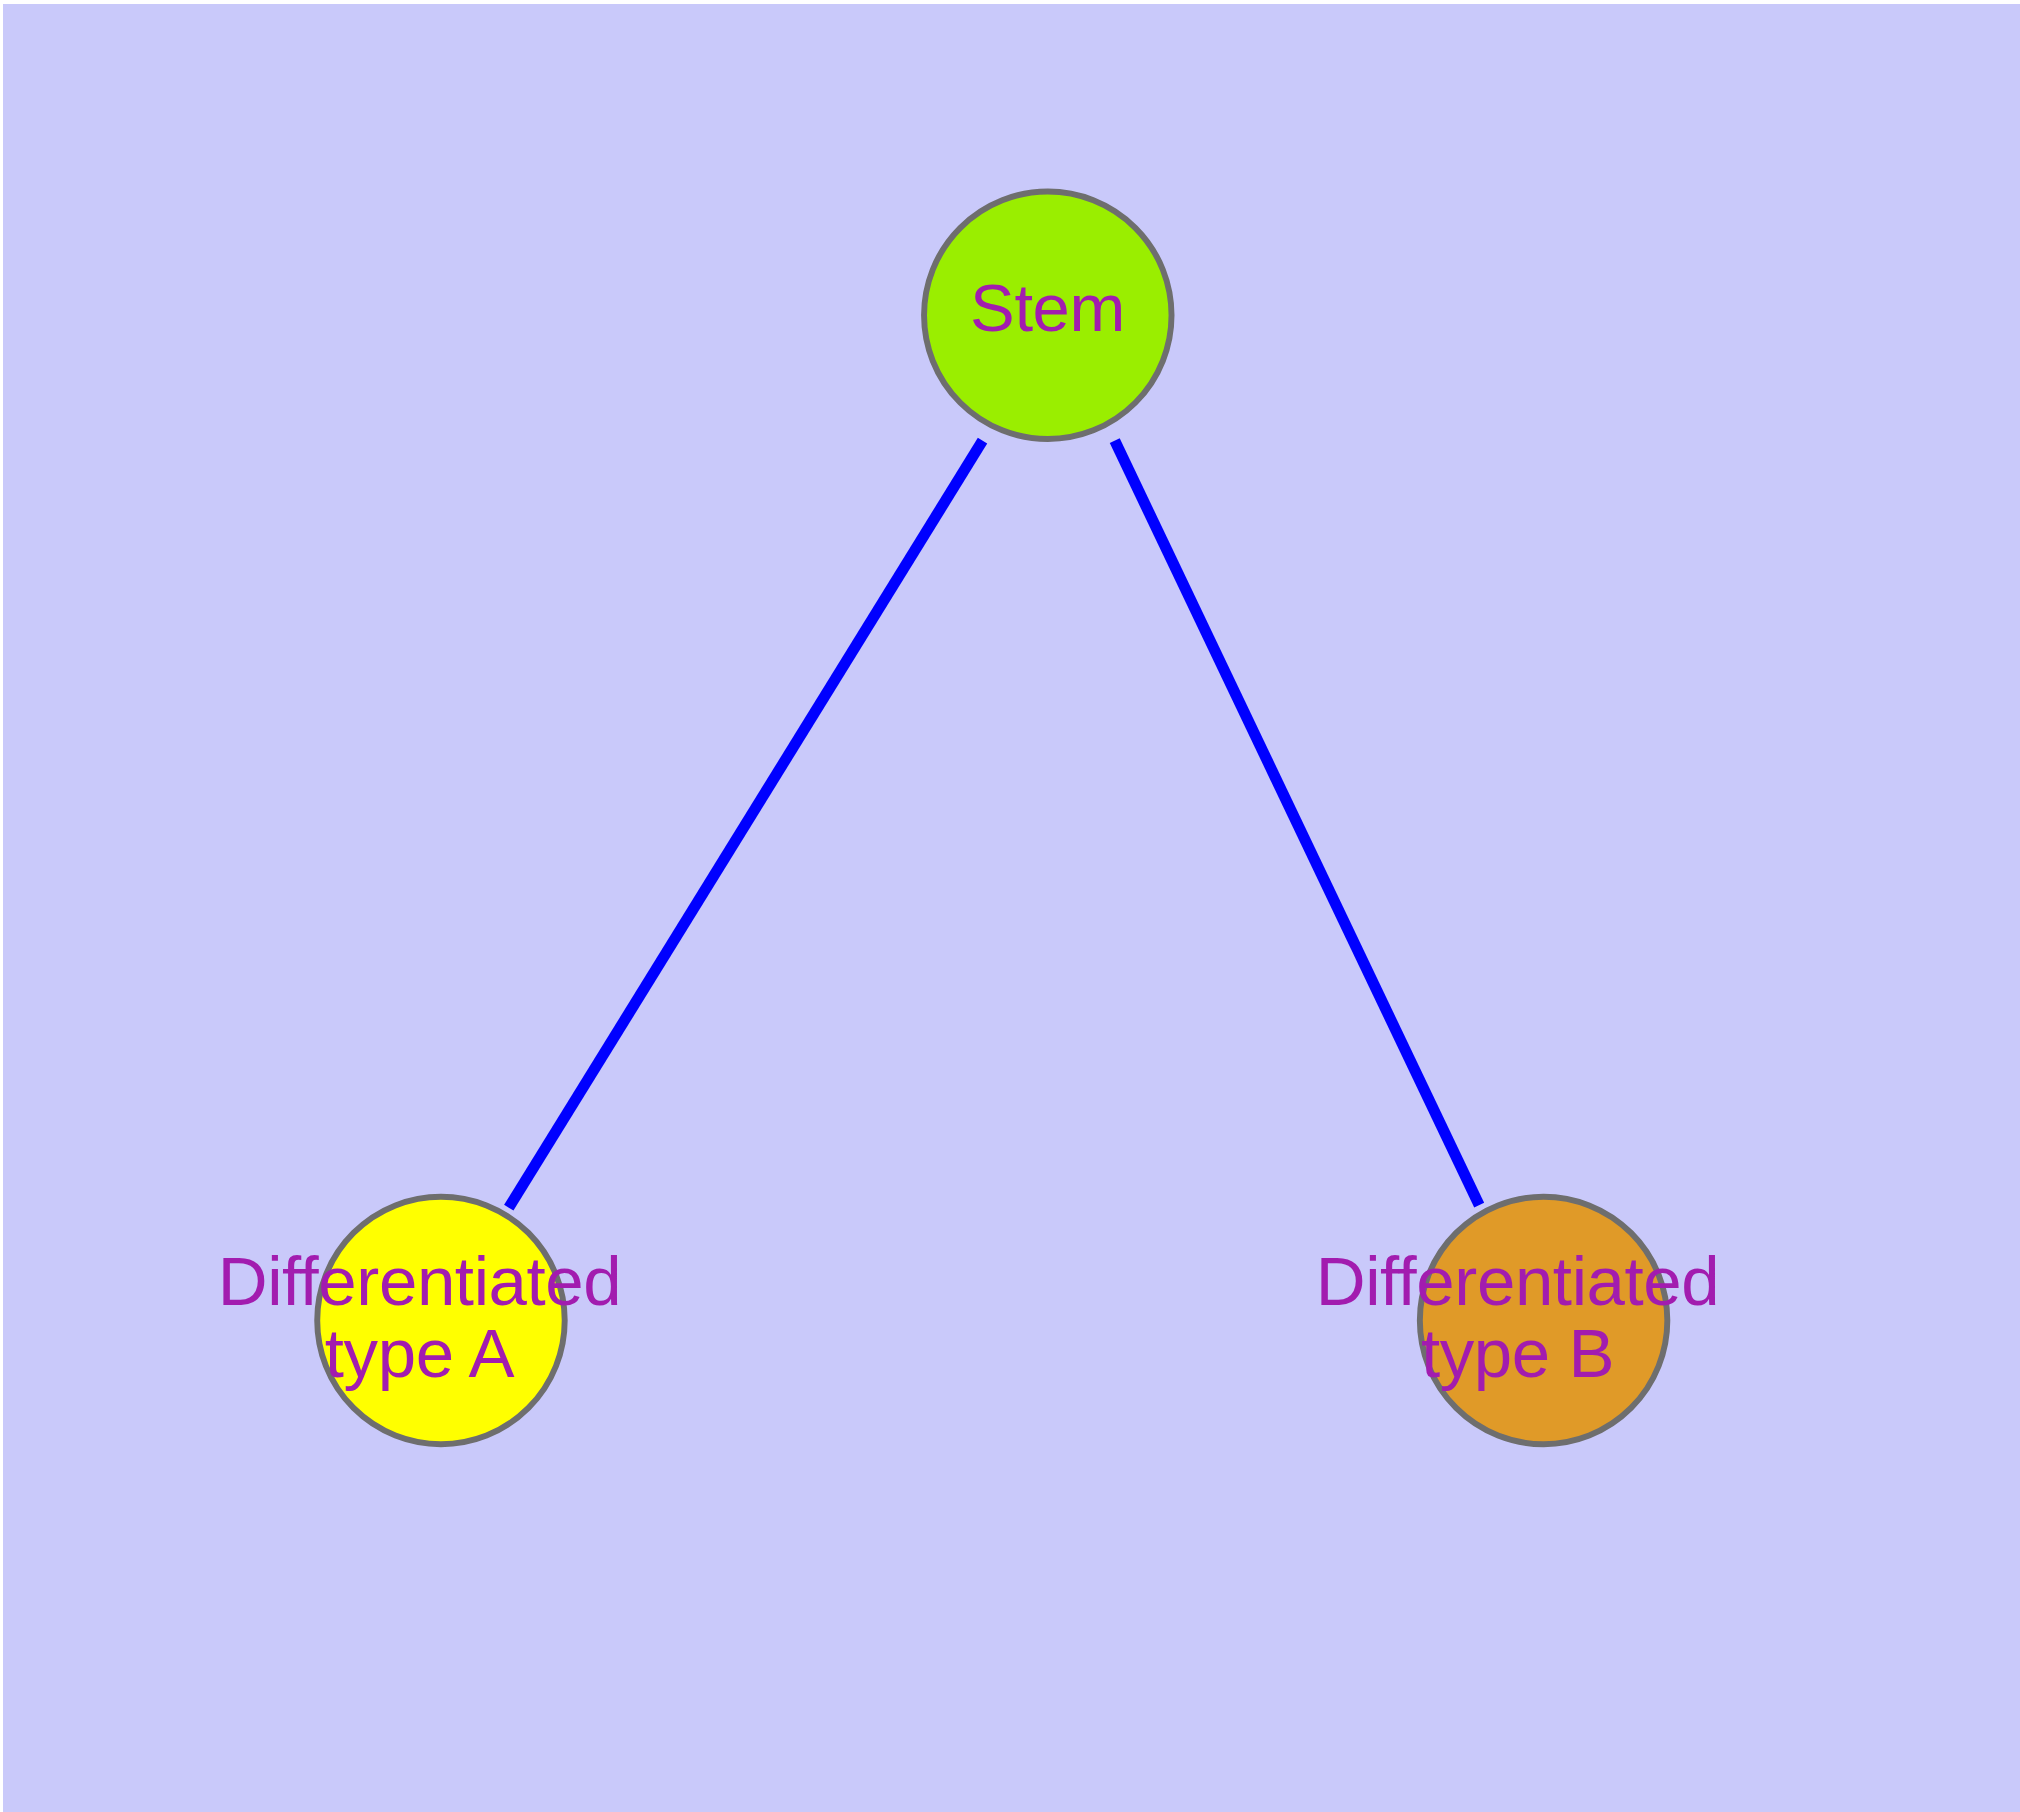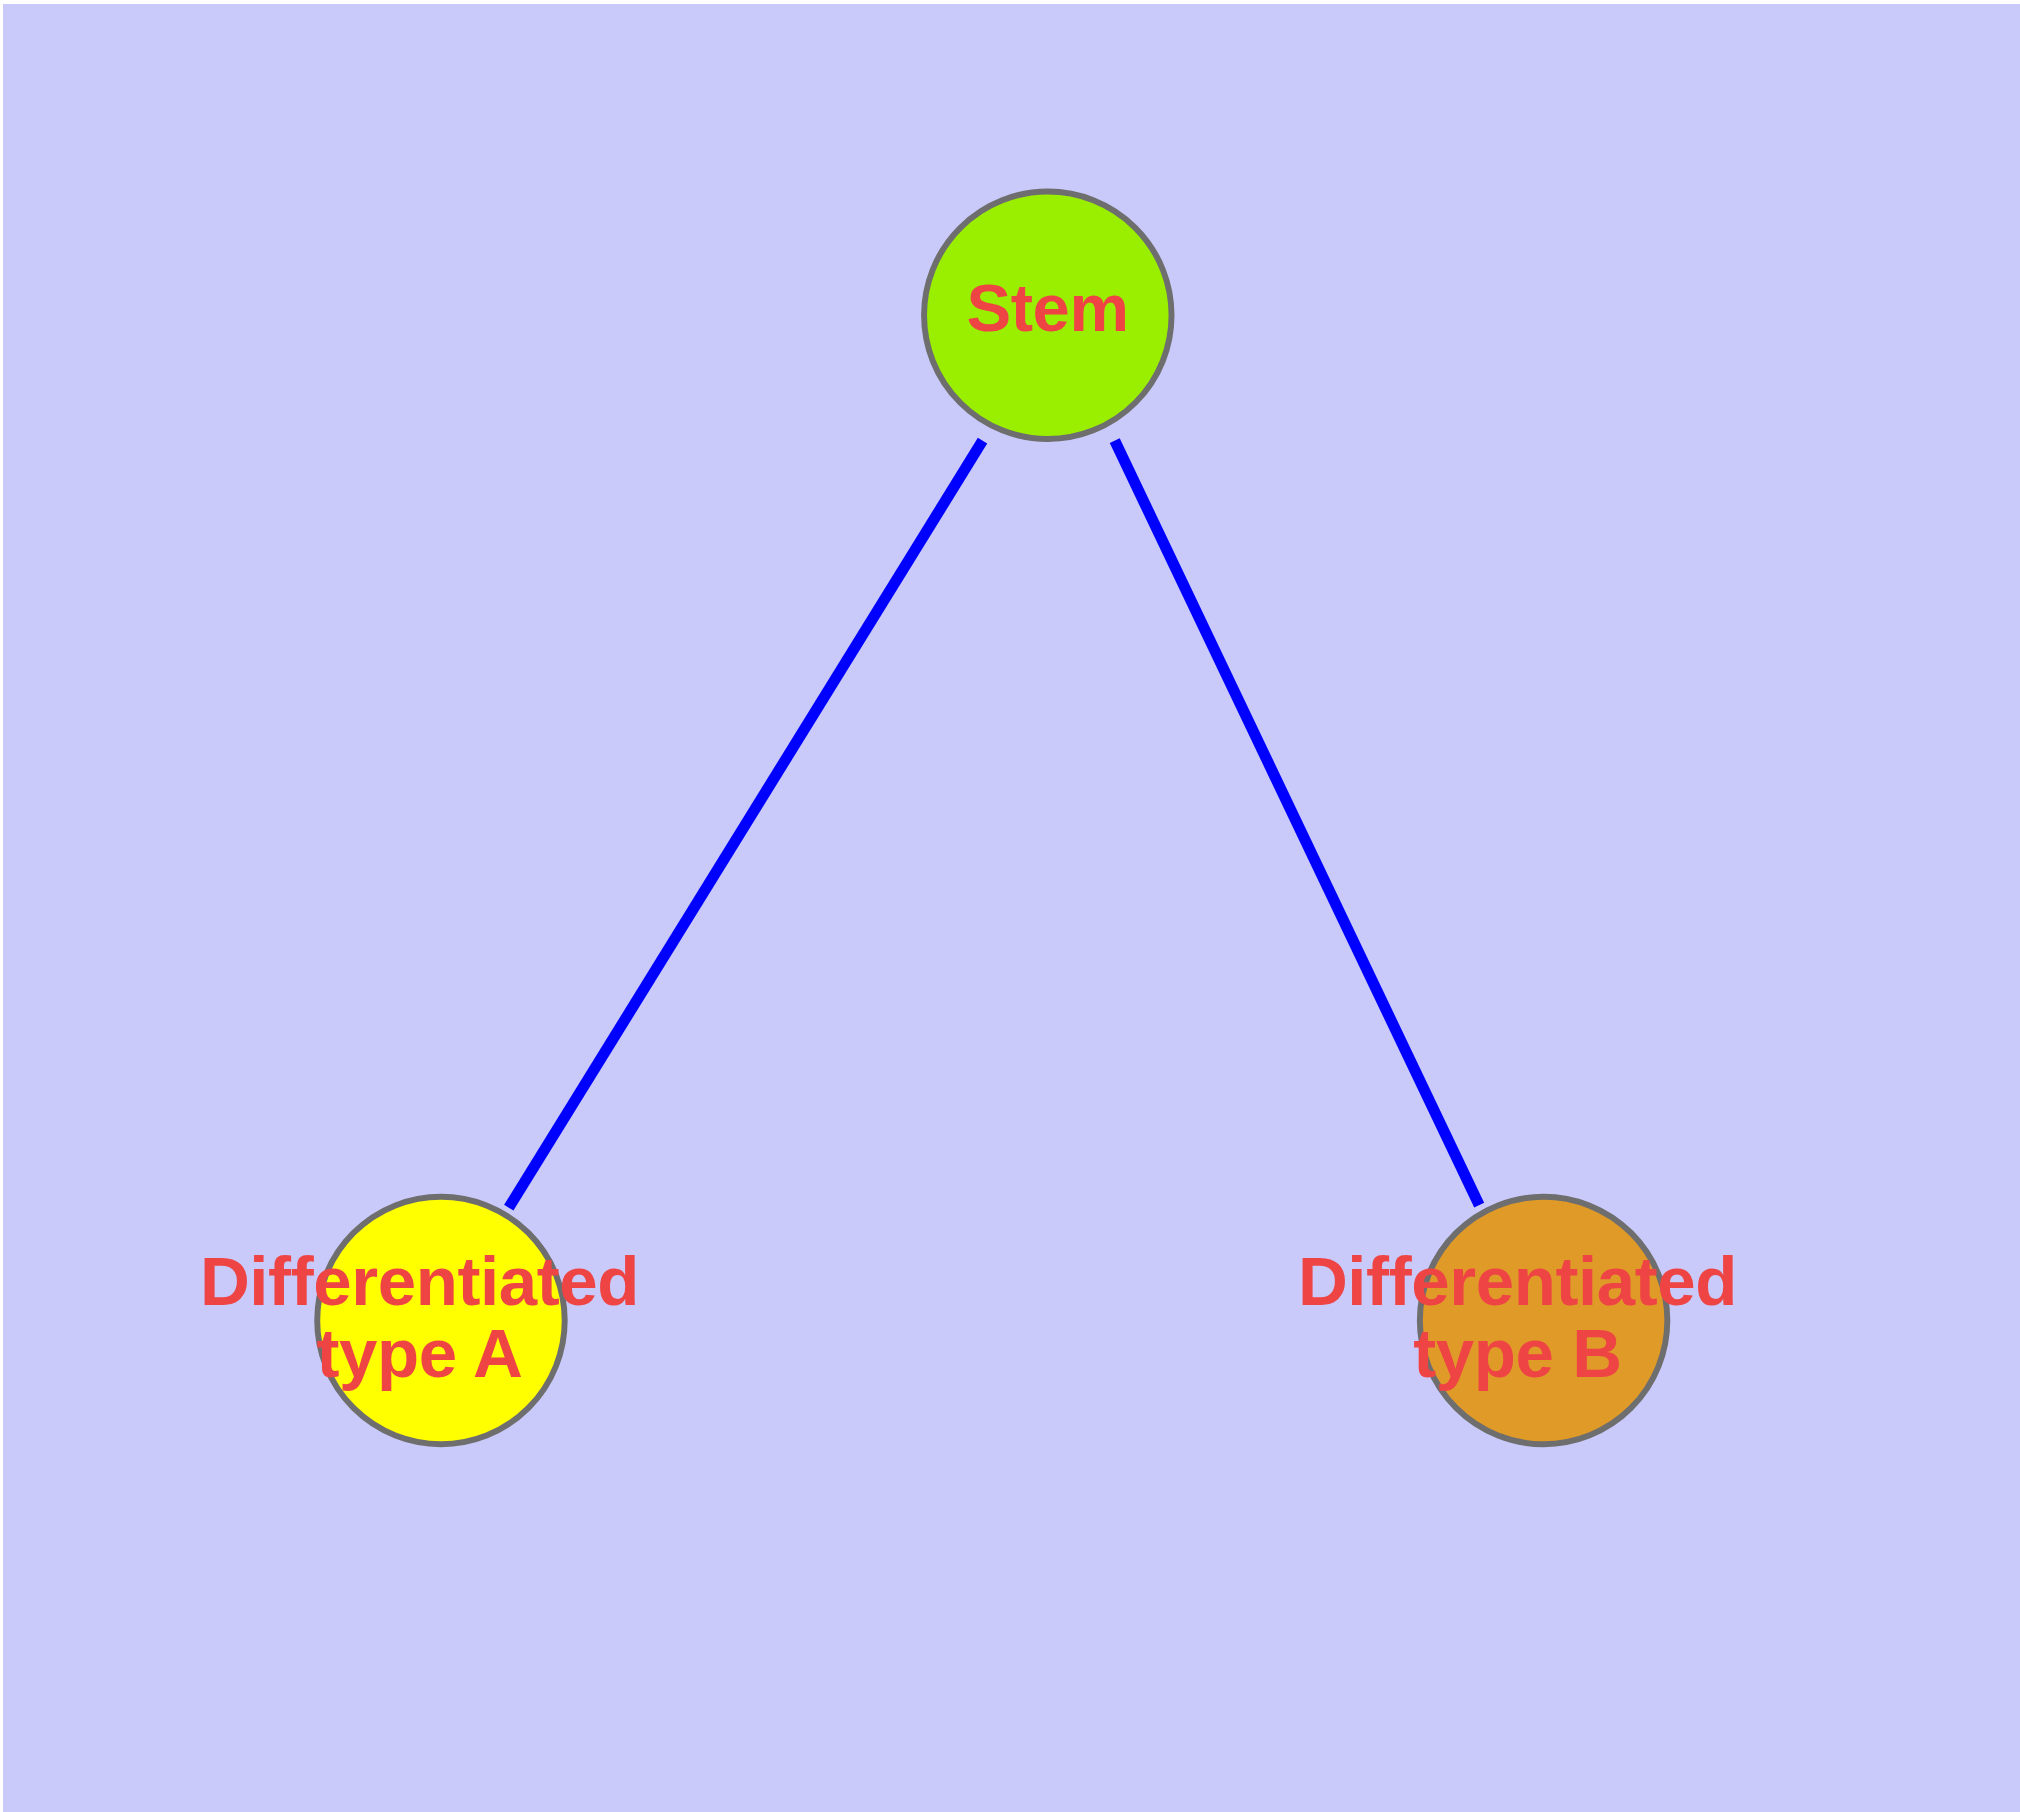--- a/index.html
+++ b/index.html
@@ -33,22 +33,22 @@
     position: absolute;
     left: 0;
     top: 0;
     width: 2021px;
     height: 1812px;
     display: block;
   }
   .node-label {
     position: absolute;
     text-align: center;
-    color: #ef4444;
-    font-weight: bold;
+    color: #a21caf;
+    font-weight: normal;
     line-height: 1.04;
     white-space: pre;
     pointer-events: none;
     -webkit-font-smoothing: antialiased;
   }
   #label-stem {
     font-size: 67px;
     left: 793px;
     top: 273px;
     width: 509px;

